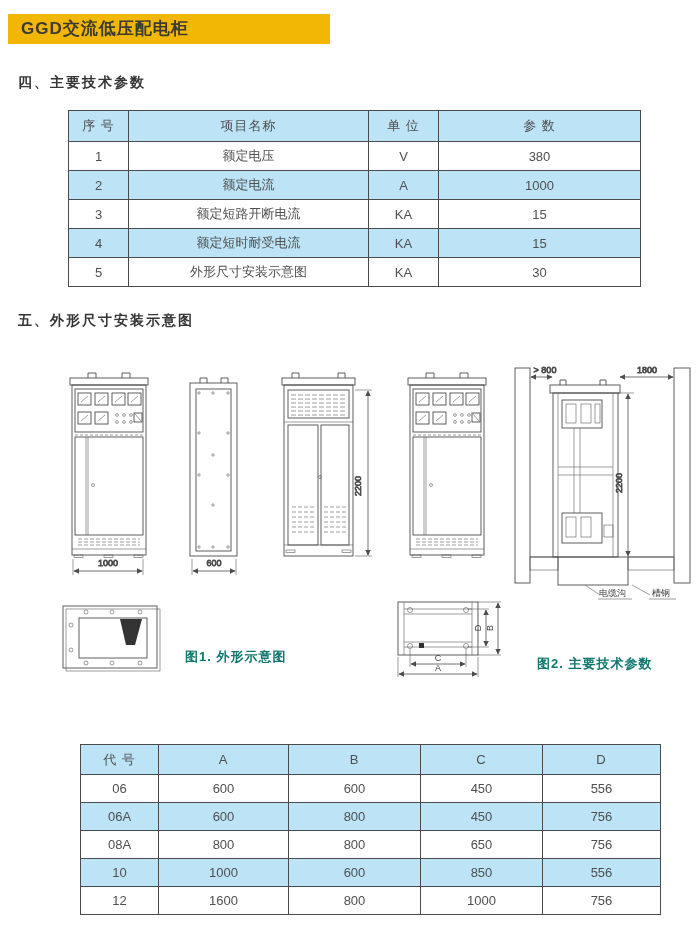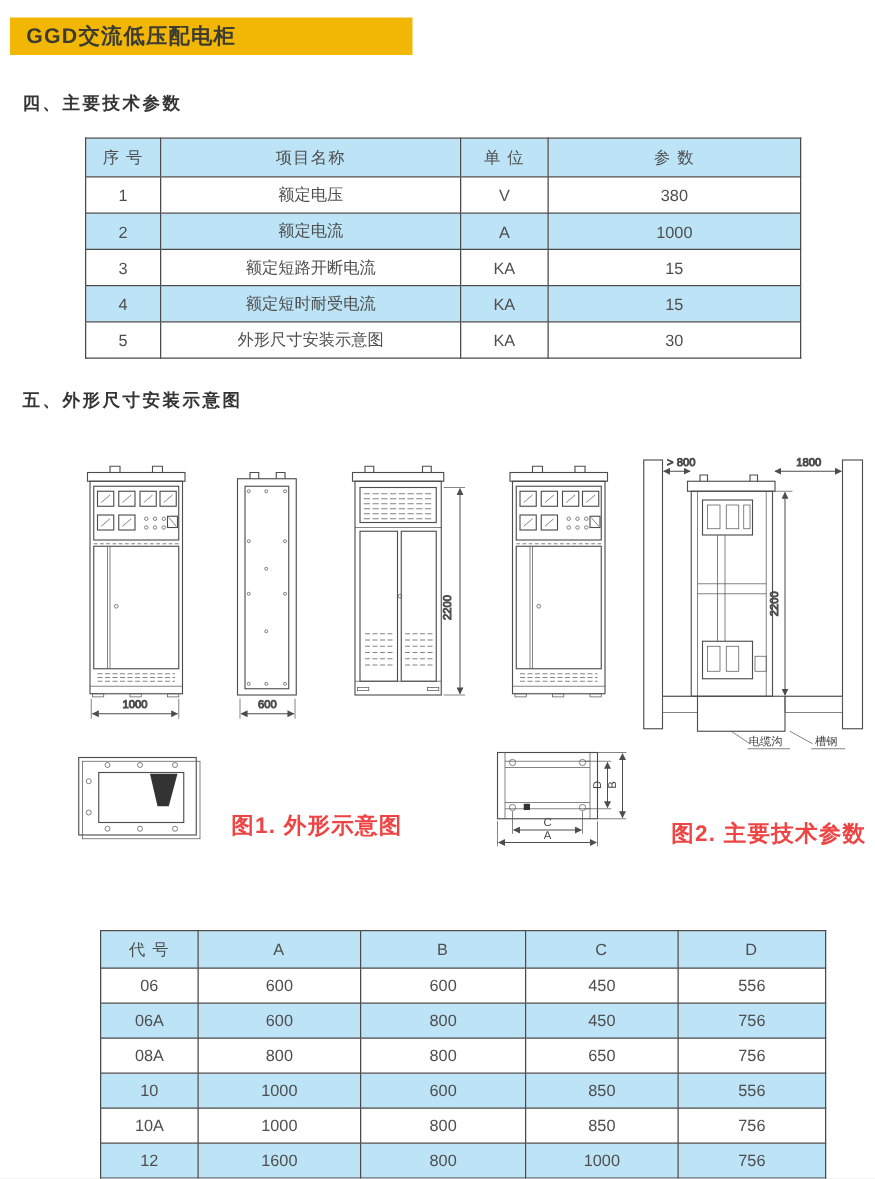--- a/index.html
+++ b/index.html
@@ -42,21 +42,21 @@
   table.doc tbody tr:nth-child(even){background:var(--row-highlight);}
   #table-tech{left:68px;top:110px;width:572px;}
   #table-tech thead th{height:30px;margin-left:43px;}
   #table-tech td{height:28px;}
   #table-size{left:68px;top:744px;width:580px;margin-left:12px;}
   #table-size thead th{height:29px;}
   #table-size td{height:27px;}
 
   .diagrams{position:absolute;left:0;top:355px;width:700px;height:345px;}
   .fig-caption{
-    position:absolute;color:#ef4444;font-size:18px;font-weight:700;letter-spacing:1px;
+    position:absolute;color:#0f766e;font-size:13px;font-weight:700;letter-spacing:1px;
   }
   #fig1-caption{left:185px;top:293px;}
   #fig2-caption{left:537px;top:300px;}
 
   svg .ln{stroke:#4d4d4d;stroke-width:0.9;fill:none;}
   svg .thin{stroke:#5a5a5a;stroke-width:0.6;fill:none;}
   svg .dim{stroke:#4d4d4d;stroke-width:0.8;fill:none;}
   svg text{fill:#3f3f3f;font-size:9px;font-family:"Liberation Sans","DejaVu Sans",sans-serif;}
 </style>
 </head>
@@ -385,27 +385,20 @@
           <td>756</td>
         </tr>
         <tr>
           <td>10</td>
           <td>1000</td>
           <td>600</td>
           <td>850</td>
           <td>556</td>
         </tr>
         <tr>
-          <td>10A</td>
-          <td>1000</td>
-          <td>800</td>
-          <td>850</td>
-          <td>756</td>
-        </tr>
-        <tr>
           <td>12</td>
           <td>1600</td>
           <td>800</td>
           <td>1000</td>
           <td>756</td>
         </tr>
       </tbody>
   </table>
 
 </div>

